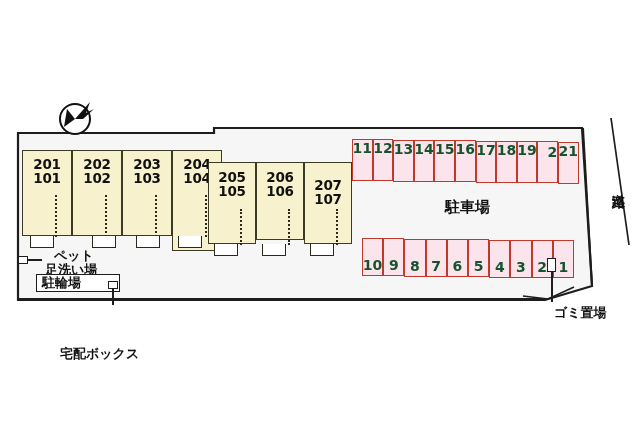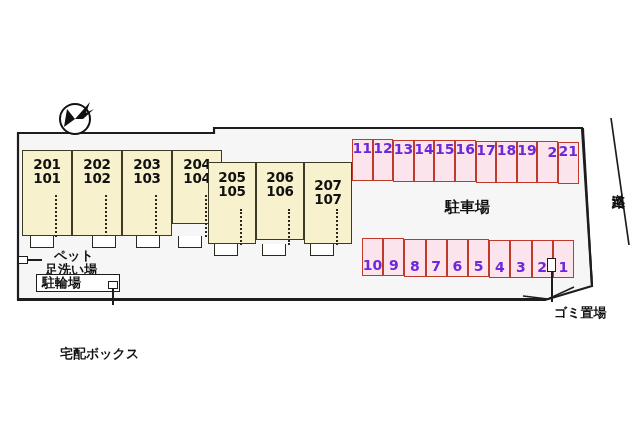--- a/index.html
+++ b/index.html
@@ -47,21 +47,21 @@
     position:absolute;
     background:#fbe4ec;
     border:1.4px solid #c0392b;
     box-sizing:border-box;
   }
   .stallNum{
     position:absolute;
     text-align:center;
     font-size:14px;
     font-weight:700;
-    color:#6d28d9;
+    color:#14532d;
     line-height:1;
     font-family:"DejaVu Sans","Liberation Sans",sans-serif;
   }
 
   
   .lab{
     position:absolute;
     color:#111;
     font-weight:700;
     white-space:nowrap;
@@ -151,21 +151,21 @@
 
   <div class="unit" style="left:122px;top:150px;width:50px;height:86px;">
     <div class="unitTxt" style="top:7px;text-align:center;">
       <span class="n1">203</span>
       <span class="n2">103</span>
     </div>
     <div class="dotline" style="left:32px;top:44px;height:42px;"></div>
   </div>
   <div class="porch" style="left:136px;top:236px;width:24px;height:12px;"></div>
 
-  <div class="unit" style="left:172px;top:150px;width:50px;height:74px;">
+  <div class="unit" style="left:172px;top:150px;width:50px;height:101px;">
     <div class="unitTxt" style="top:7px;">
       <span class="n1">204</span>
       <span class="n2">104</span>
     </div>
     <div class="dotline" style="left:32px;top:44px;height:42px;"></div>
   </div>
   <div class="porch" style="left:178px;top:236px;width:24px;height:12px;"></div>
 
   <div class="unit" style="left:208px;top:162px;width:48px;height:82px;">
     <div class="unitTxt" style="top:8px;">

